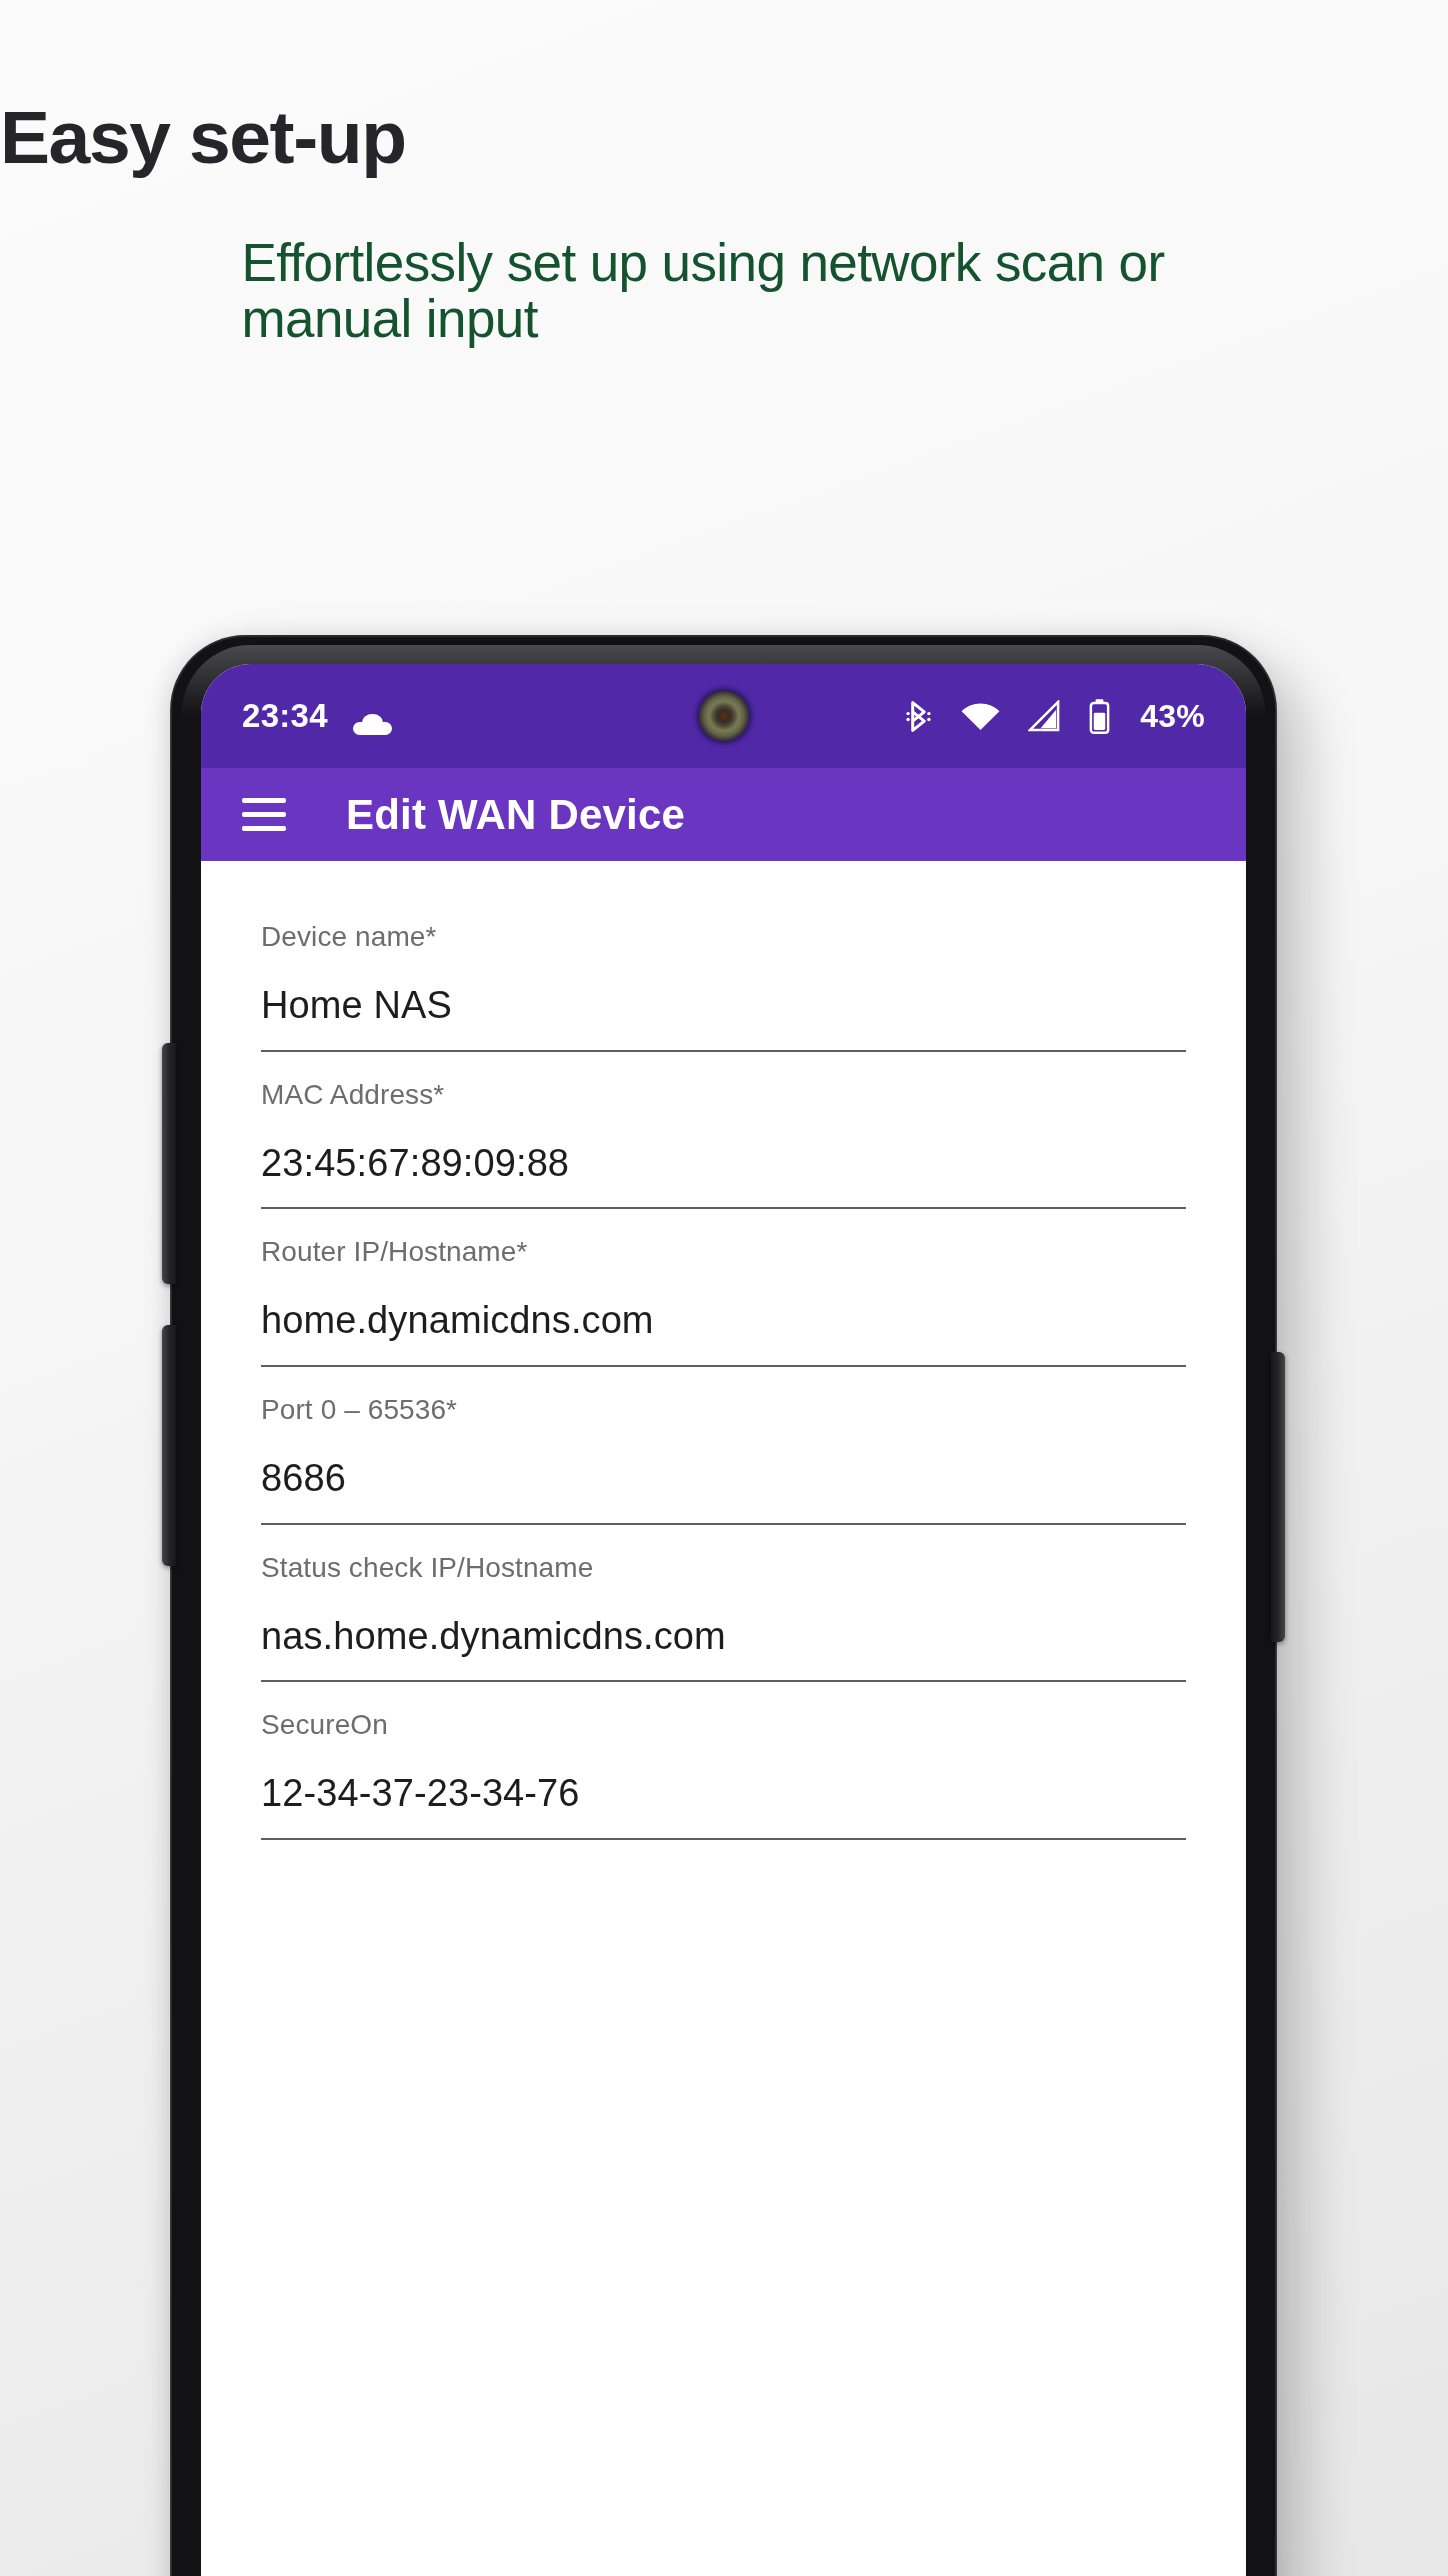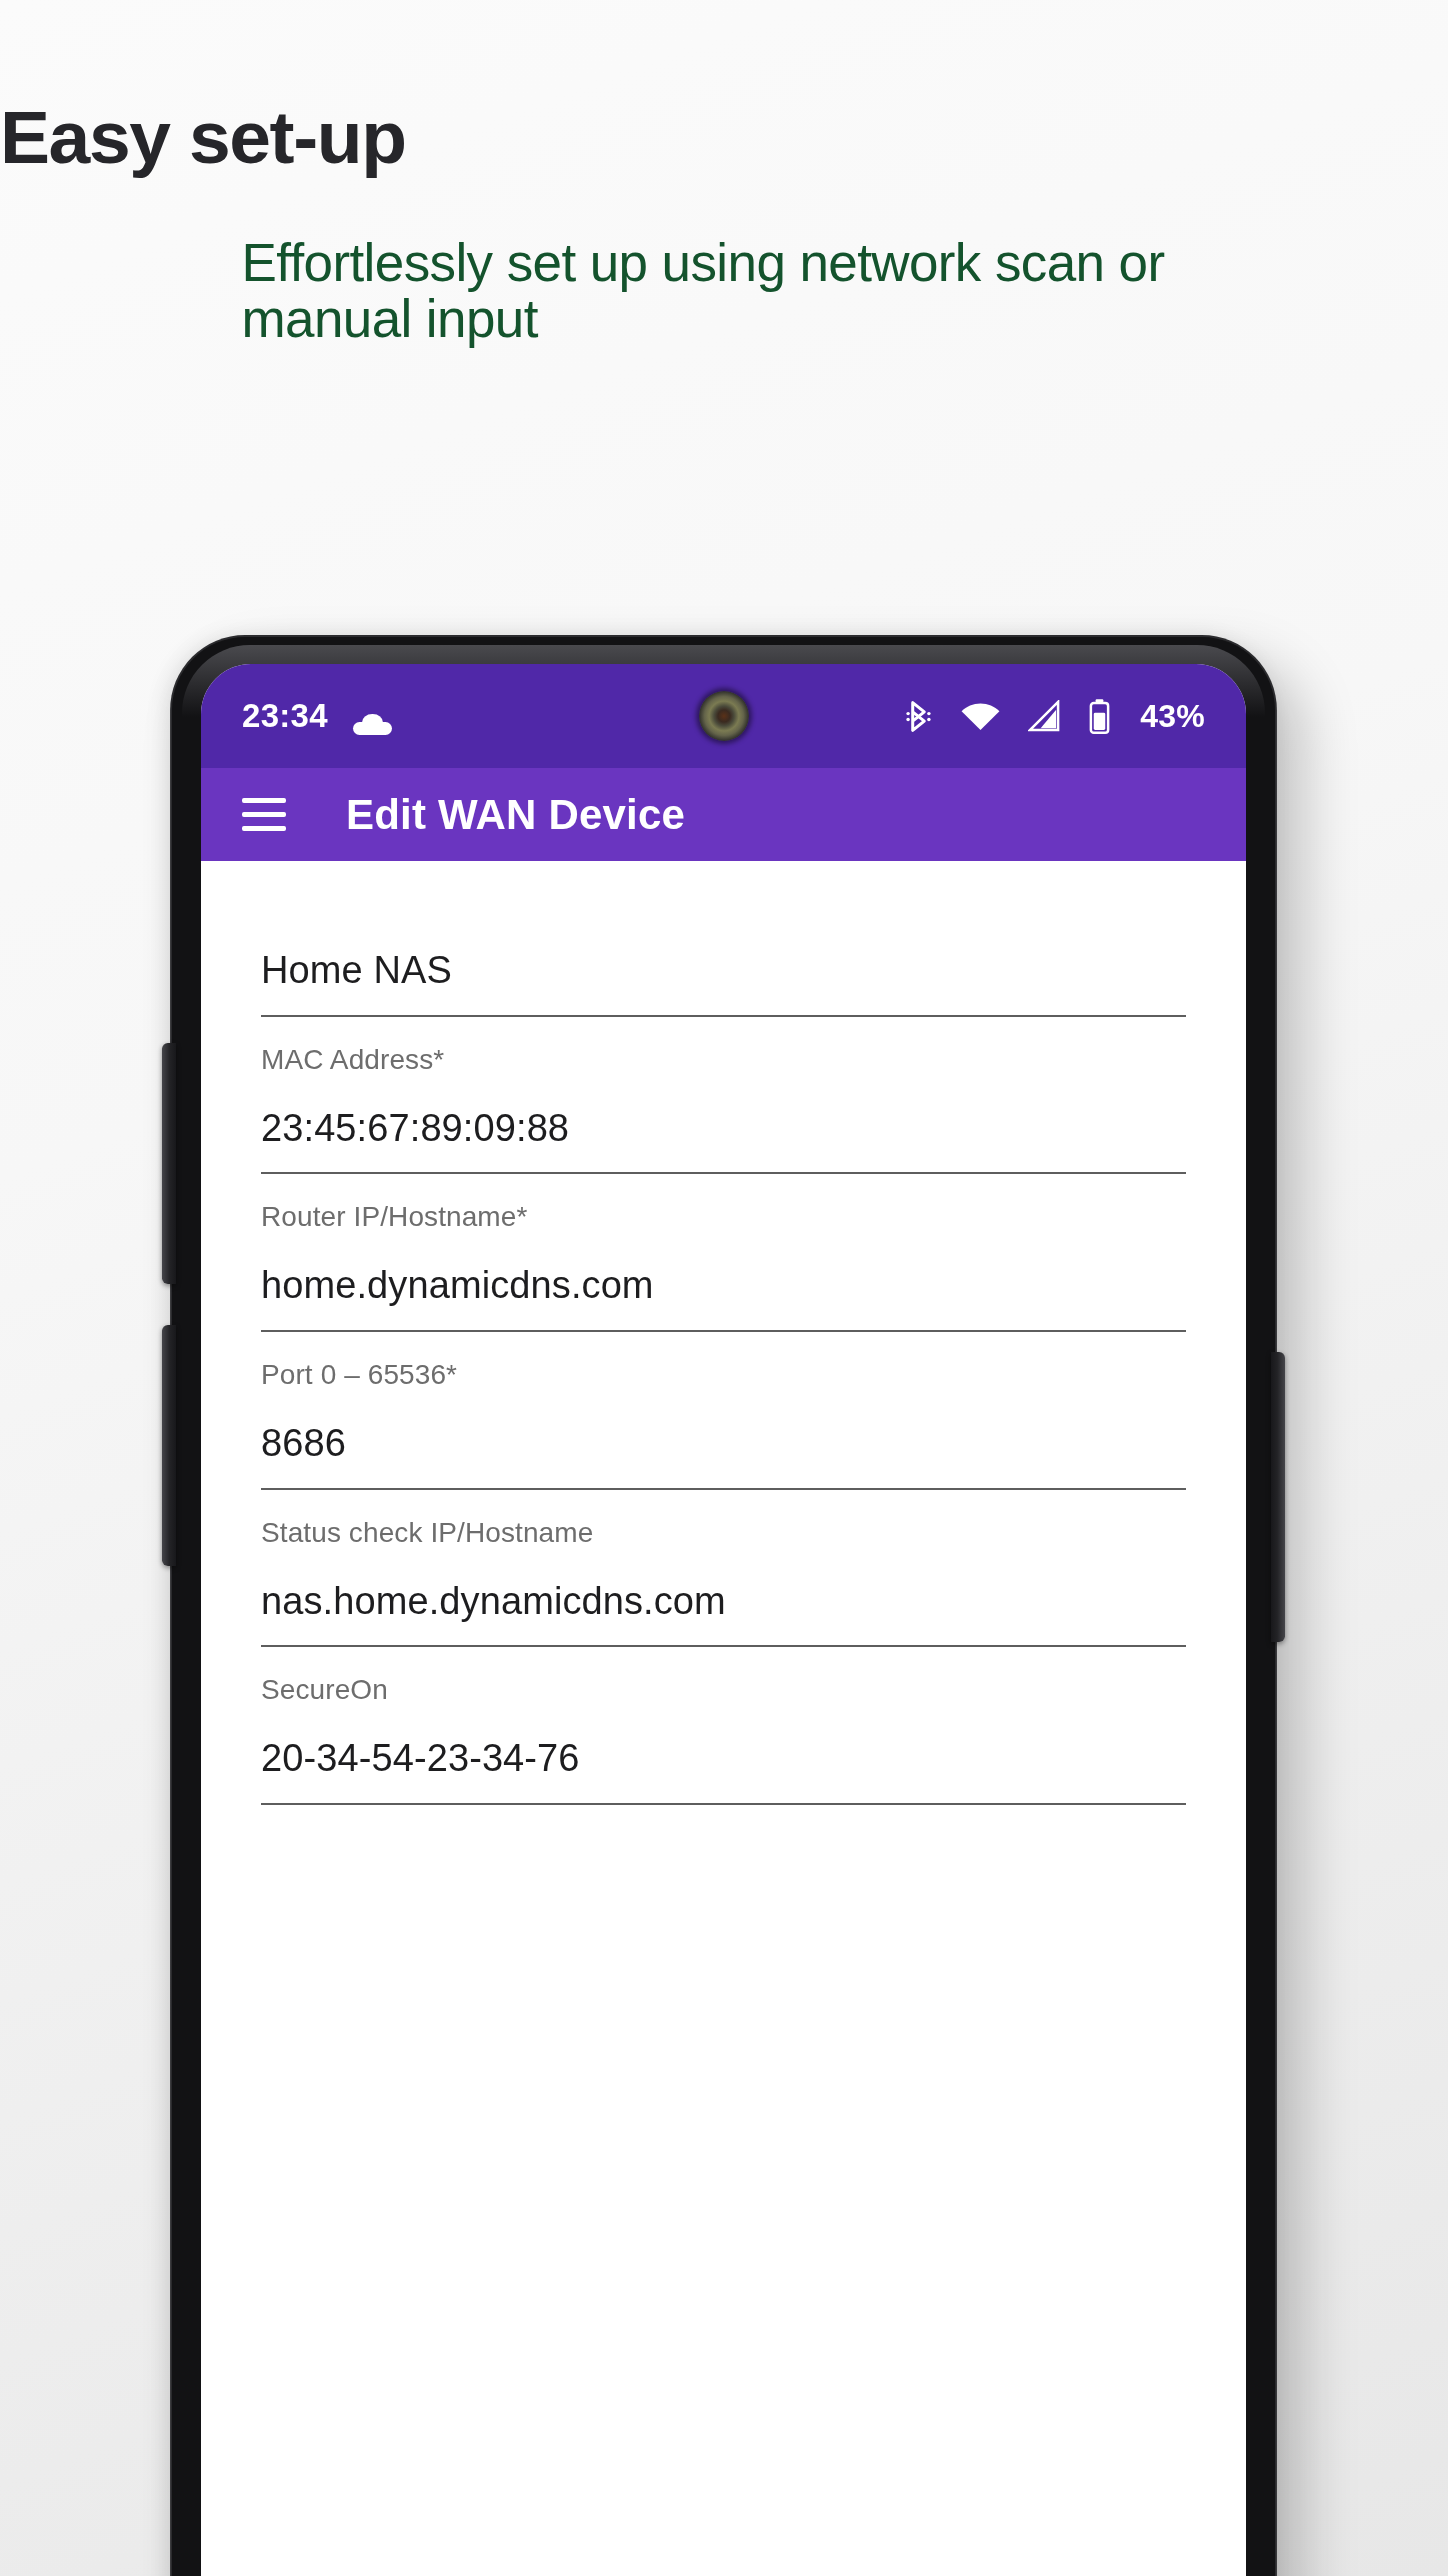--- a/index.html
+++ b/index.html
@@ -305,20 +305,21 @@
         <span></span>
         <span></span>
         <span></span>
       </div>
       <div class="appbar-title">Edit WAN Device</div>
     </div>
 
     <div class="form">
 
       <div class="field">
+        <div class="field-label">Device name*</div>
         <div class="field-value">Home NAS</div>
       </div>
 
       <div class="field">
         <div class="field-label">MAC Address*</div>
         <div class="field-value">23:45:67:89:09:88</div>
       </div>
 
       <div class="field">
         <div class="field-label">Router IP/Hostname*</div>
@@ -330,19 +331,19 @@
         <div class="field-value">8686</div>
       </div>
 
       <div class="field">
         <div class="field-label">Status check IP/Hostname</div>
         <div class="field-value">nas.home.dynamicdns.com</div>
       </div>
 
       <div class="field">
         <div class="field-label">SecureOn</div>
-        <div class="field-value">20-34-54-23-34-76</div>
+        <div class="field-value">12-34-37-23-34-76</div>
       </div>
 
     </div>
   </div>
 </div>
 
 
 </body></html>

